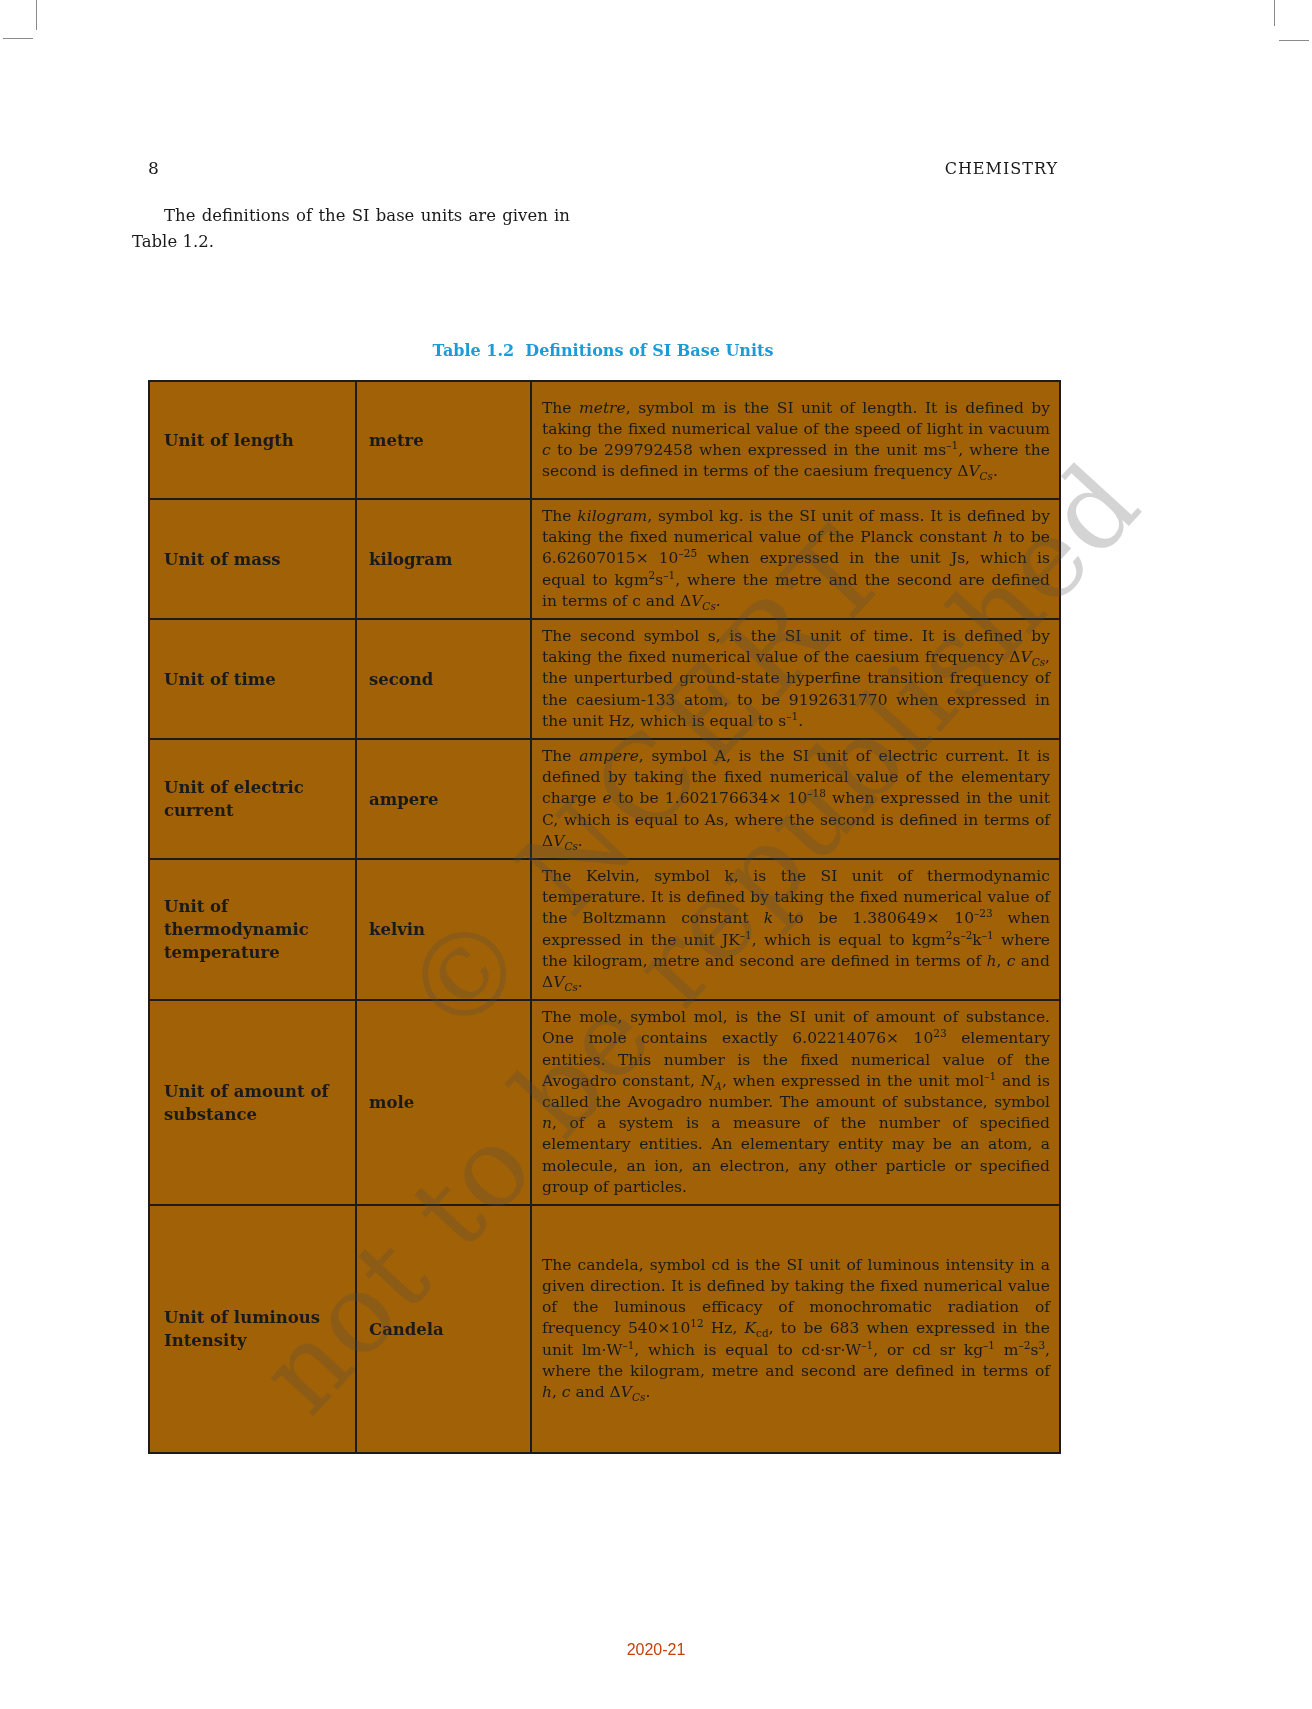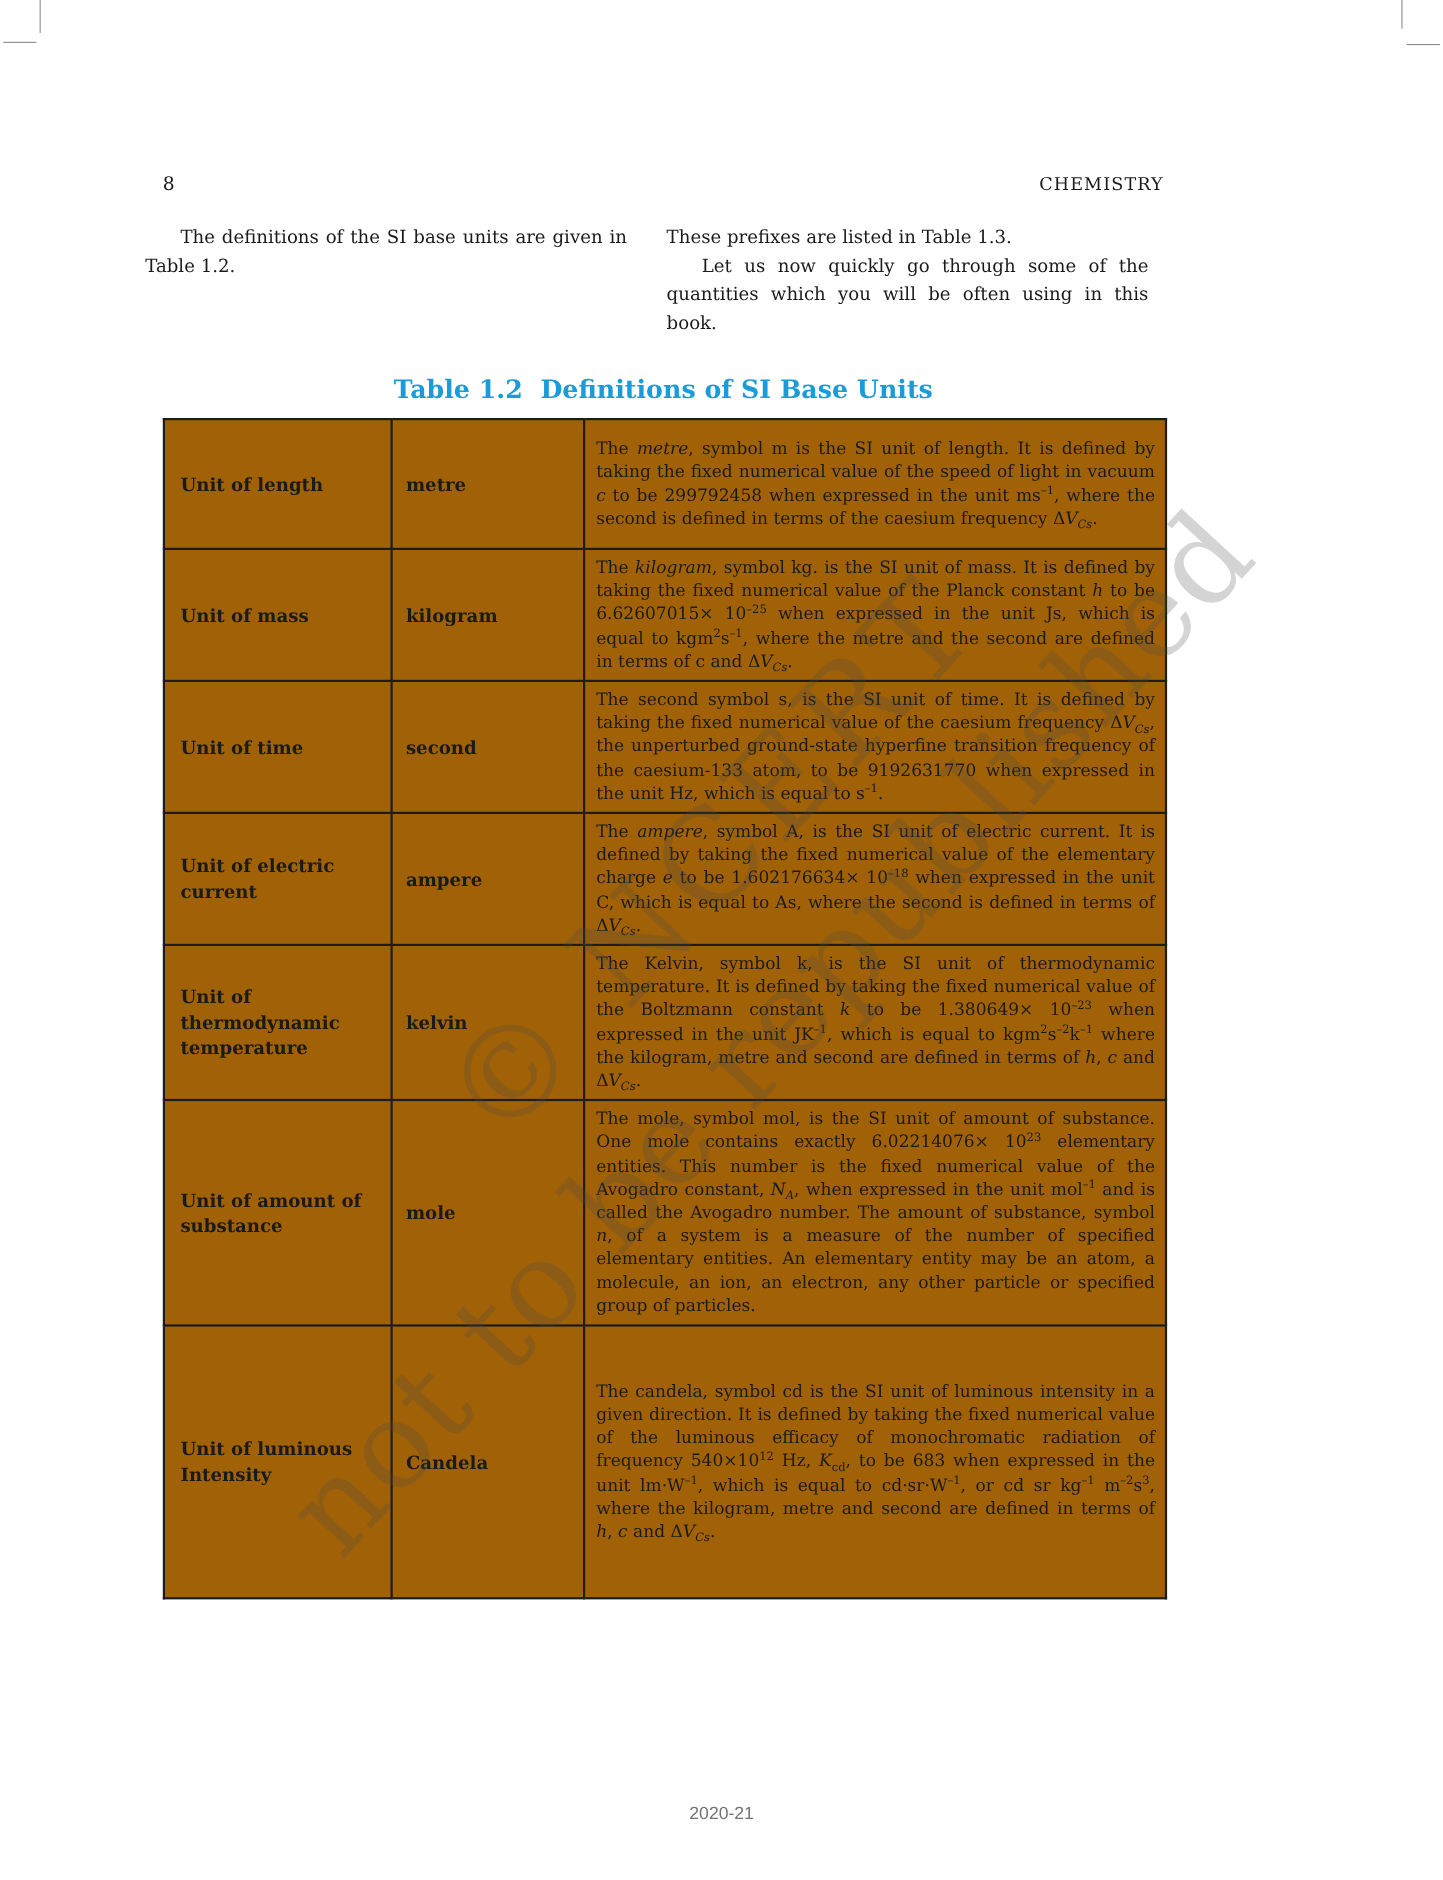--- a/index.html
+++ b/index.html
@@ -16,35 +16,35 @@
        justify-content:space-between;align-items:baseline;}
   .hdr .pgnum{font-size:17px;}
   .hdr .book{font-size:16px;letter-spacing:1px;}
   
   .intro{position:absolute;left:132px;top:203px;width:912px;display:flex;gap:36px;}
   .intro .col{width:438px;font-size:16.5px;line-height:26px;text-align:justify;}
   .intro p{margin:0;}
   .intro p.ind{text-indent:32px;}
   
   .tbl-title{position:absolute;left:148px;top:341px;width:910px;text-align:center;
-             color:#1b9cd8;font-weight:bold;font-size:23px;white-space:pre;}
+             color:#1b9cd8;font-weight:bold;font-size:16px;white-space:pre;}
   
   .tblwrap{position:absolute;left:148px;top:380px;width:911px;}
   table.si{border-collapse:collapse;width:911px;table-layout:fixed;}
   table.si td{border:2px solid #1c1c1c;background:#a16207;vertical-align:middle;}
   td.unit{padding:4px 24px 4px 14px;font-weight:bold;font-size:16.5px;line-height:23px;}
   td.sym{padding:4px 8px 4px 12px;font-weight:bold;font-size:16.5px;}
   td.def{padding:6px 9px 6px 10px;font-size:15.5px;line-height:21.2px;text-align:justify;}
   td.def sup{font-size:10.5px;line-height:0;}
   td.def sub{font-size:10.5px;line-height:0;}
   tr.r1{height:118px;} tr.r2{height:118px;} tr.r3{height:114px;} tr.r4{height:117px;}
   tr.r5{height:137px;} tr.r6{height:196px;} tr.r7{height:248px;}
   
   .ftr{position:absolute;left:0;top:1641px;width:1312px;text-align:center;
-       font-family:"Liberation Sans", sans-serif;font-size:16px;color:#737373;}
+       font-family:"Liberation Sans", sans-serif;font-size:16px;color:#c2410c;}
   
   .watermark{position:absolute;inset:0;z-index:6;pointer-events:none;overflow:hidden;}
   .wm{position:absolute;color:rgba(75,75,75,0.24);font-family:"DejaVu Serif", serif;
       white-space:nowrap;transform-origin:left center;}
   .wm1{left:426px;top:950px;font-size:116px;letter-spacing:8px;transform:rotate(-47deg);}
   .wm2{left:282px;top:1330px;font-size:110px;letter-spacing:2px;transform:rotate(-47.5deg);}
 </style>
 </head>
 <body>
 
@@ -56,24 +56,20 @@
   <div class="crop hr"></div>
 
   <div class="hdr">
     <span class="pgnum">8</span>
     <span class="book">CHEMISTRY</span>
   </div>
 
   <div class="intro">
     <div class="col">
       <p class="ind">The definitions of the SI base units are given in Table 1.2.</p>
-    </div>
-    <div class="col">
-      <p>These prefixes are listed in Table 1.3.</p>
-      <p class="ind">Let us now quickly go through some of the quantities which you will be often using in this book.</p>
     </div>
   </div>
 
   <div class="tbl-title">Table 1.2  Definitions of SI Base Units</div>
 
   <div class="tblwrap">
     <table class="si">
       <colgroup>
           <col style="width:207px">
           <col style="width:175px">

